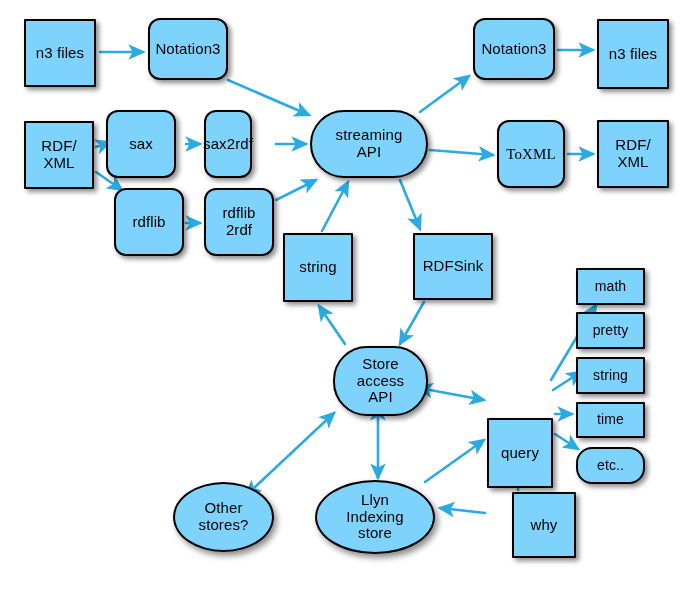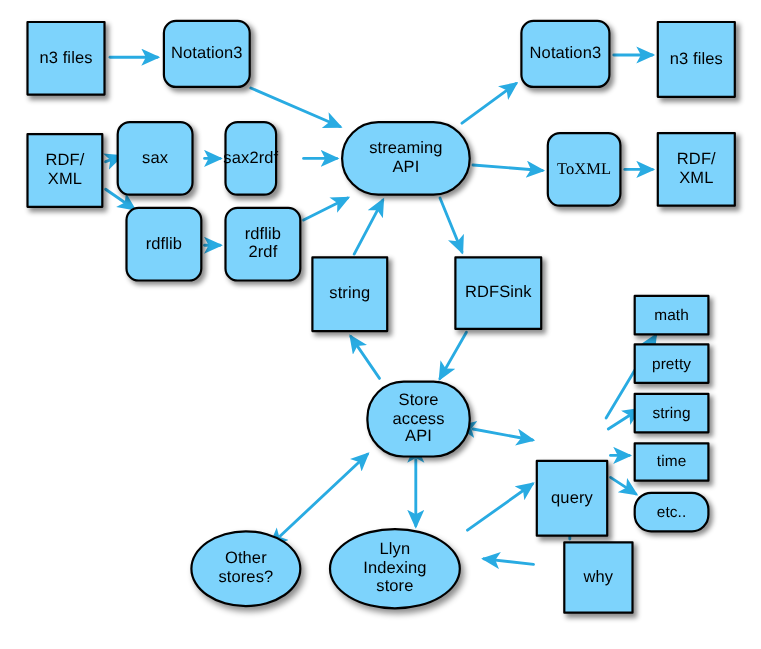--- a/index.html
+++ b/index.html
@@ -103,21 +103,21 @@
       </div>
       <div class="node rect" style="left: 383px; top: 233px; width: 80px; height: 67px; margin-left: 30px;">
         <span>RDFSink</span>
       </div>
       <div class="node pill" style="left: 333px; top: 346px; width: 95px; height: 70px;">
         <span>Store<br>access<br>API</span>
       </div>
       <div class="node ellipse" style="left: 173px; top: 482px; width: 101px; height: 70px;">
         <span>Other<br>stores?</span>
       </div>
-      <div class="node ellipse" style="left: 299px; top: 480px; width: 120px; height: 74px;">
+      <div class="node ellipse" style="left: 315px; top: 480px; width: 120px; height: 74px;">
         <span>Llyn<br>Indexing<br>store</span>
       </div>
       <div class="node rect" style="left: 487px; top: 378px; width: 66px; height: 70px; margin-top: 40px;">
         <span>query</span>
       </div>
       <div class="node rect" style="left: 488px; top: 492px; width: 64px; height: 66px; margin-left: 24px;">
         <span>why</span>
       </div>
       <div class="node rect small" style="left: 576px; top: 268px; width: 69px; height: 37px;">
         <span>math</span>

